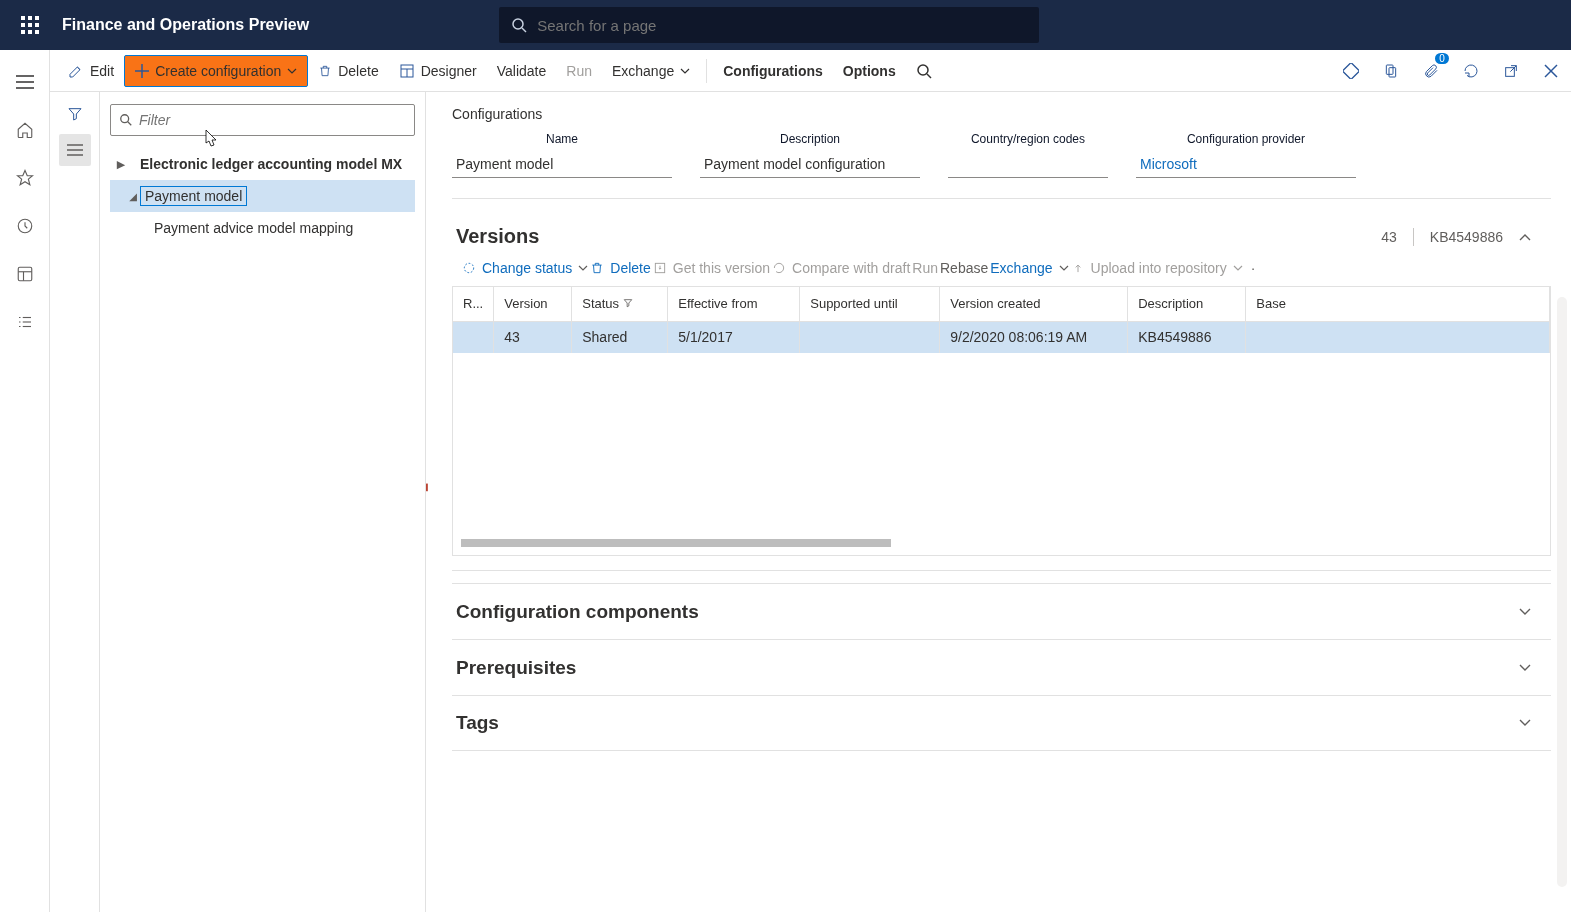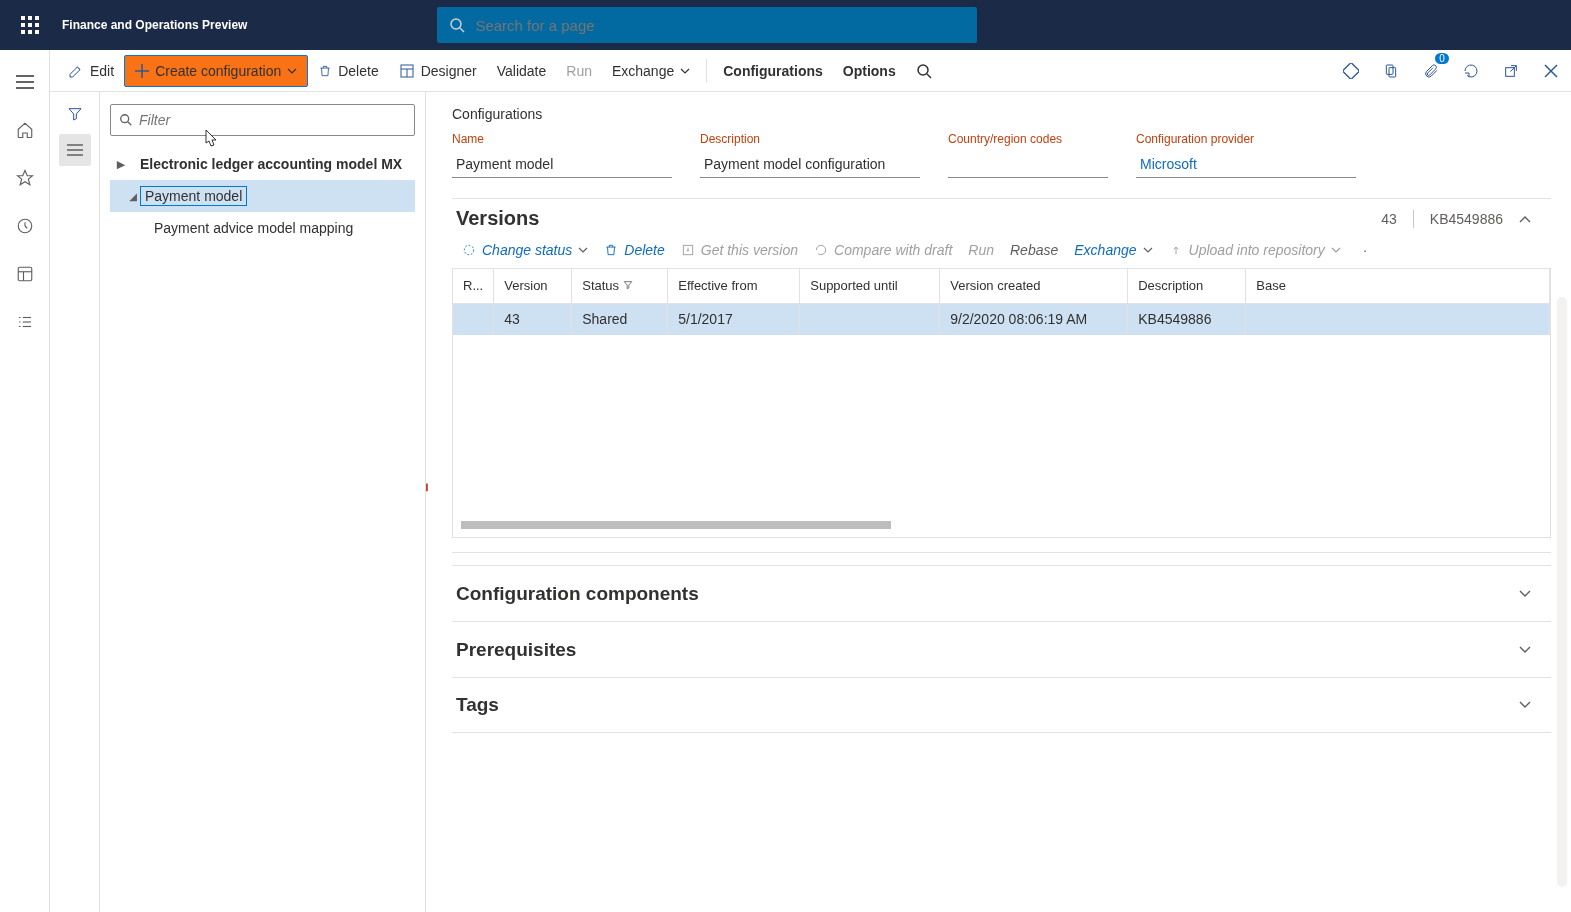--- a/index.html
+++ b/index.html
@@ -2,22 +2,22 @@
 <html><head>
 <meta charset="utf-8">
 <style>
   * { box-sizing: border-box; margin: 0; padding: 0; font-family: "Segoe UI", Arial, sans-serif; }
   body { width: 1571px; height: 912px; overflow: hidden; background: #fff; color: #323130; font-size: 14px; }
   svg { display: block; }
 
   
   .topbar { height: 50px; background: #1b2a47; color: #fff; display: flex; align-items: center; padding: 0 10px; }
   .topbar .waffle { width: 40px; height: 40px; display: flex; align-items: center; justify-content: center; margin-right: 12px; cursor: pointer; }
-  .topbar .title { font-size: 12px; font-weight: 600; }
-  .topbar .search { margin-left: 190px; display: flex; align-items: center; width: 540px; height: 36px; background: #0369a1; border-radius: 2px; padding: 0 12px; cursor: text; }
+  .topbar .title { font-size: 16px; font-weight: 600; }
+  .topbar .search { margin-left: 190px; display: flex; align-items: center; width: 540px; height: 36px; background: #0f172a; border-radius: 2px; padding: 0 12px; cursor: text; }
   .topbar .search input { flex: 1; background: transparent; border: none; outline: none; color: #e1e6ef; font-size: 15px; margin-left: 10px; }
   .topbar .right { margin-left: auto; display: flex; align-items: center; gap: 18px; }
   .topbar .right .company { font-size: 15px; }
   .topbar .icon-btn { width: 32px; height: 32px; display: flex; align-items: center; justify-content: center; cursor: pointer; color: #e1e6ef; }
   .avatar { width: 32px; height: 32px; border-radius: 50%; background: #8aa5c7; color: #1b2a47; display: flex; align-items: center; justify-content: center; font-size: 13px; font-weight: 600; cursor: pointer; }
 
   
   .shell { display: flex; height: calc(912px - 50px); }
   .nav-rail { width: 50px; border-right: 1px solid #e1e1e1; display: flex; flex-direction: column; align-items: center; gap: 16px; padding-top: 16px; }
   .nav-rail .rail-i { width: 32px; height: 32px; display: flex; align-items: center; justify-content: center; cursor: pointer; color: #605e5c; }
@@ -50,33 +50,33 @@
   .tree-row.selected { background: #cee1f3; }
   .tree-row.selected .label { border: 1px solid #0078d4; padding: 1px 4px; }
   .tree-row .label { padding: 1px 4px; }
 
   .main-pane { flex: 1; padding: 14px 20px 0 26px; overflow-y: auto; position: relative; }
   .splitter-handle { position: absolute; left: -3px; top: 380px; width: 6px; height: 28px; display:flex; align-items:center; justify-content:center; color:#bb4433; font-size:10px; cursor: col-resize; }
 
   .section-caption { font-size: 14px; color: #323130; margin-bottom: 10px; }
   .field-row { display: flex; gap: 28px; margin-bottom: 20px; flex-wrap: wrap; }
   .field { display: flex; flex-direction: column; min-width: 220px; }
-  .field .flabel { font-size: 12px; color: #c2410c; margin-bottom: 4px; }
+  .field .flabel { font-size: 12px; color: #0f172a; margin-bottom: 4px; text-align: center; }
   .field .fval { height: 28px; display: flex; align-items: center; border-bottom: 1px solid #8a8886; font-size: 14px; min-width: 220px; padding: 0 4px; }
   .field .fval.link { color: #0f6cbd; }
 
   
-  .panel { border-top: 1px solid #e1e1e1; border-bottom: 1px solid #e1e1e1; padding: 4px 0 14px 0; margin-bottom: 12px; }
+  .panel { border-top: 1px solid #e1e1e1; border-bottom: 1px solid #e1e1e1; padding: 22px 0 14px 0; margin-bottom: 12px; }
   .panel-hdr { display: flex; align-items: center; padding: 4px 20px 10px 4px; }
   .panel-hdr .ptitle { font-size: 20px; font-weight: 600; }
   .panel-hdr .pright { margin-left: auto; display: flex; align-items: center; gap: 16px; color: #605e5c; font-size: 14px; }
   .panel-hdr .sep2 { width: 1px; height: 18px; background: #c8c6c4; }
   .panel-hdr .chev { cursor: pointer; }
 
-  .panel-toolbar { display: flex; align-items: center; gap: 16px; padding: 2px 0 10px 10px; font-size: 14px; font-style: italic; }
+  .panel-toolbar { display: flex; align-items: center; gap: 2px; padding: 2px 0 10px 10px; font-size: 14px; }
   .ptbtn { display: flex; align-items: center; gap: 6px; cursor: pointer; color: #0f6cbd; }
   .ptbtn.gray { color: #a19f9d; cursor: default; }
   .ptbtn.black { color: #605e5c; }
 
   .grid { border: 1px solid #e1e1e1; height: 270px; overflow: auto; position: relative; }
   .grid table { border-collapse: collapse; width: 100%; }
   .grid th { font-weight: 400; font-size: 13px; color: #323130; text-align: left; border-right: 1px solid #e1e1e1; border-bottom: 1px solid #e1e1e1; height: 34px; padding: 0 10px; background: #fff; position: sticky; top: 0; }
   .grid td { border-right: 1px solid #e1e1e1; height: 32px; padding: 0 10px; font-size: 14px; }
   .grid tr.sel td { background: #cee1f3; }
   .grid .scroll-fake { height: 8px; background: #bdbdbd; width: 430px; margin: 0 0 8px 8px; }

